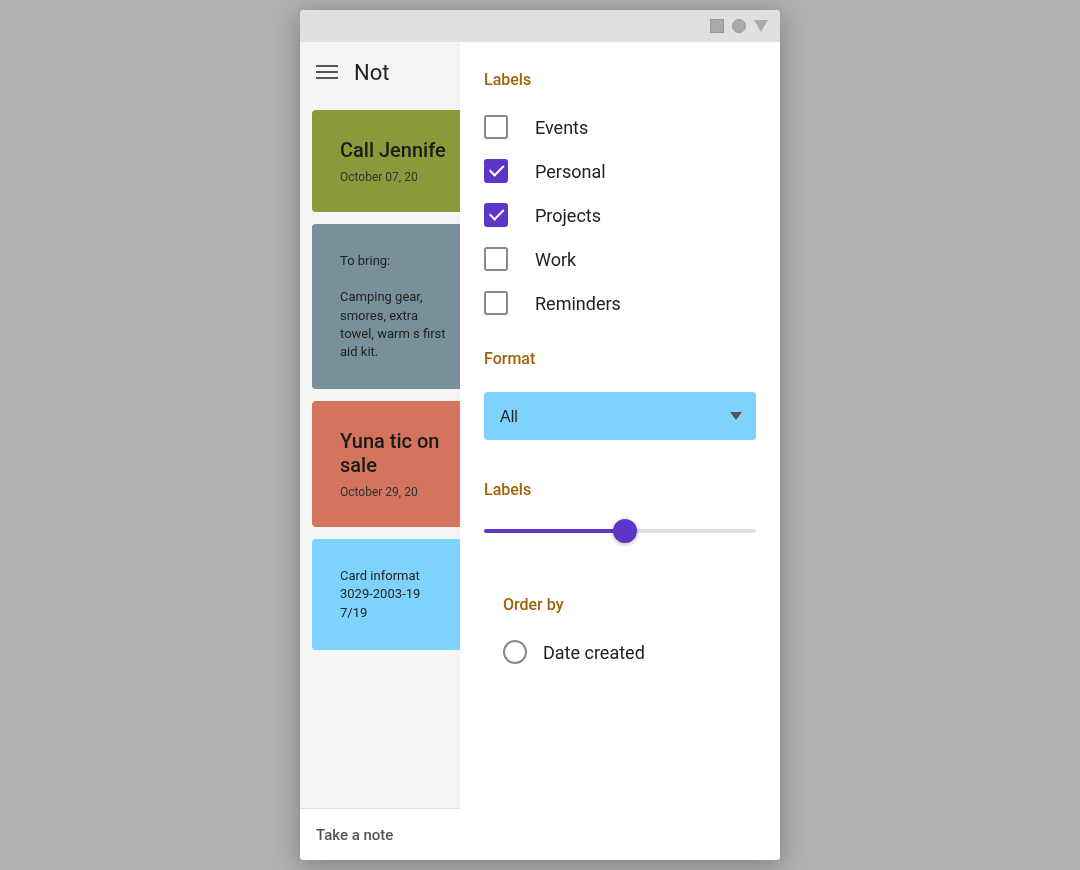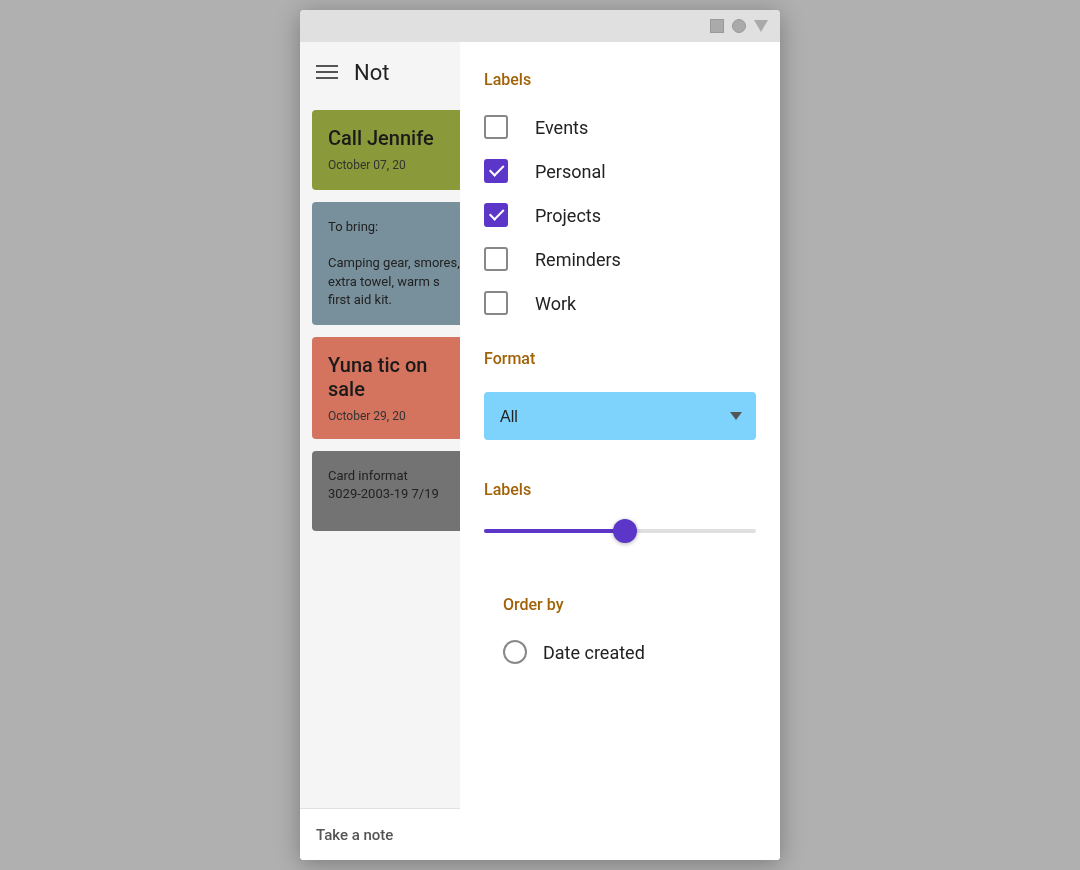--- a/index.html
+++ b/index.html
@@ -106,39 +106,39 @@
     
     .notes-list {
       padding: 8px 12px;
       display: flex;
       flex-direction: column;
       gap: 12px;
     }
 
     .note-card {
       border-radius: 4px;
-      padding: 16px;
+      padding: 28px;
       min-height: 80px;
       width: 164px;
     }
 
     .note-card-green {
       background: #8a9a3a;
     }
 
     .note-card-gray {
       background: #78909c;
     }
 
     .note-card-salmon {
       background: #d4735e;
     }
 
     .note-card-teal {
-      background: #737373;
+      background: #7dd3fc;
     }
 
     .note-card-title {
       font-size: 20px;
       font-weight: 500;
       color: #1a1a1a;
       line-height: 1.2;
     }
 
     .note-card-date {
@@ -413,26 +413,26 @@
       <span class="checkbox-label">Personal</span>
     </div>
 
     <div class="checkbox-item">
       <div class="checkbox-box checked"></div>
       <span class="checkbox-label">Projects</span>
     </div>
 
     <div class="checkbox-item">
       <div class="checkbox-box"></div>
-      <span class="checkbox-label">Reminders</span>
+      <span class="checkbox-label">Work</span>
     </div>
 
     <div class="checkbox-item">
       <div class="checkbox-box"></div>
-      <span class="checkbox-label">Work</span>
+      <span class="checkbox-label">Reminders</span>
     </div>
 
     <div class="section-divider"></div>
 
     <div class="section-label">Format</div>
 
     <div class="format-select-wrapper">
       <select class="format-select">
         <option>All</option>
         <option>Text</option>

